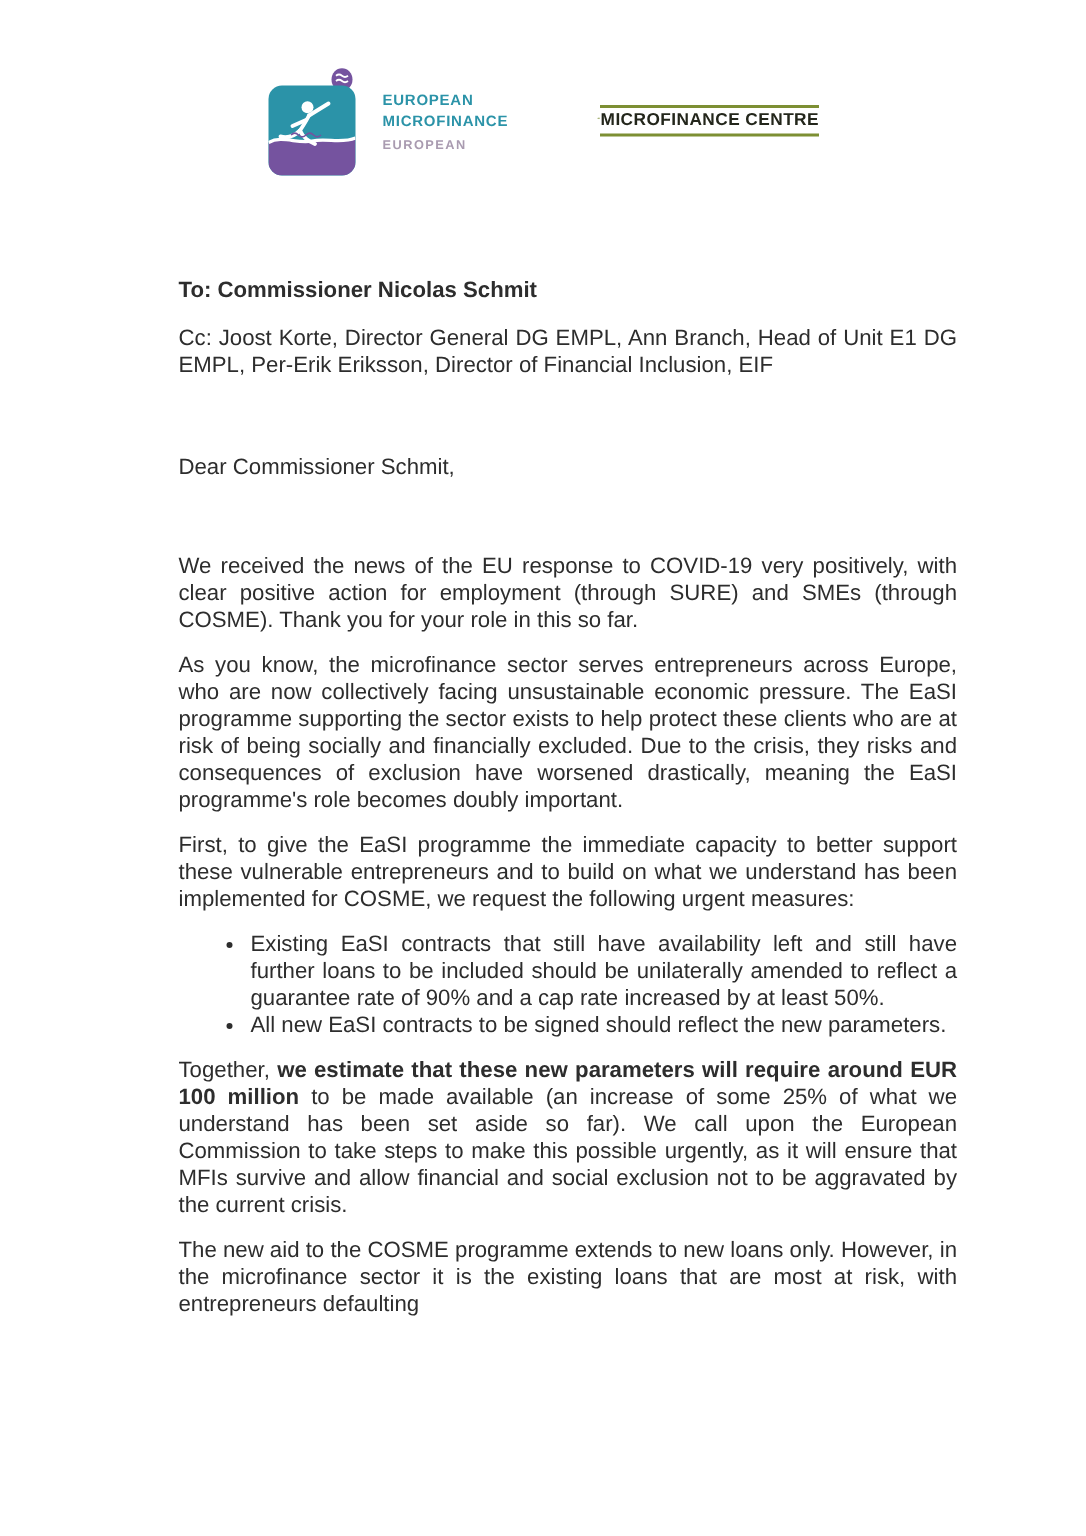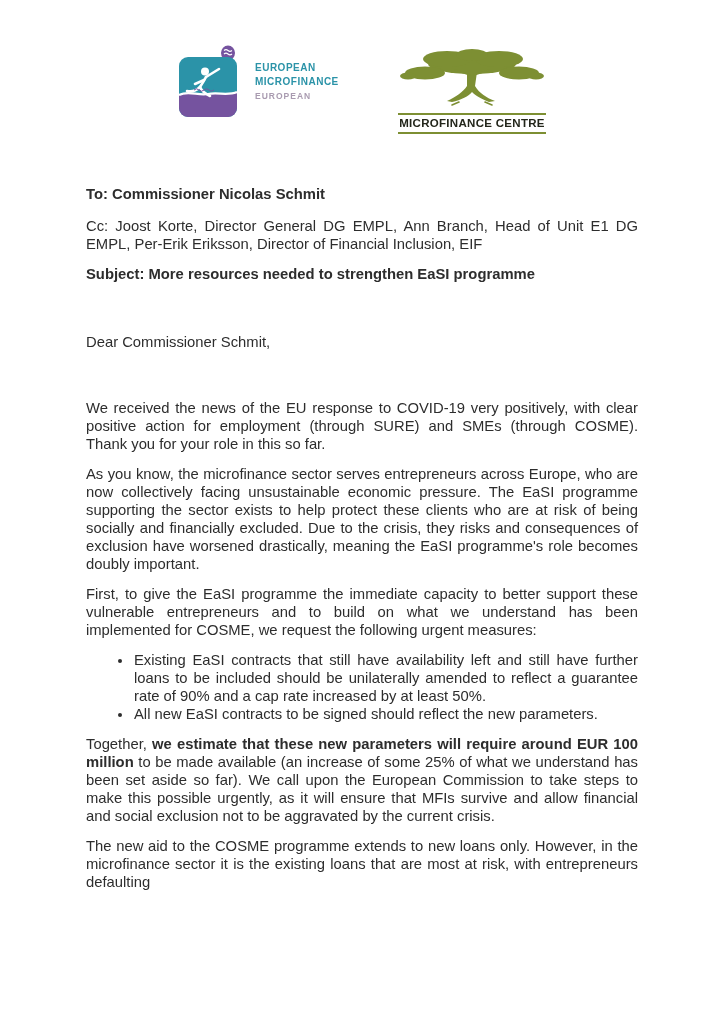--- a/index.html
+++ b/index.html
@@ -21,41 +21,42 @@
     padding-top: 44px;
     height: 136px;
     box-sizing: content-box;
   }
   
   .emn-logo { display: flex; width: 168px; margin-top: 0; }
   .emn-text { margin-left: 9px; margin-top: 17px; line-height: 14px; white-space: nowrap; }
   .emn-line { font-size: 10px; font-weight: bold; letter-spacing: 0.5px; color: #2b93a8; }
   .emn-network { font-size: 8.5px; font-weight: bold; letter-spacing: 1px; color: #a99bb0; }
   
-  .mfc-logo { width: 148px; display: flex; flex-direction: column; align-items: center; margin-top: 4px; justify-content: center; }
+  .mfc-logo { width: 148px; display: flex; flex-direction: row; align-items: center; margin-top: 4px; justify-content: center; }
   .mfc-name {
     margin-top: 3px;
     width: 100%;
     border-top: 2px solid #7d8f33;
     border-bottom: 2px solid #7d8f33;
     padding: 2px 0 3px 0;
     text-align: center;
     font-size: 11.5px;
     font-weight: bold;
     letter-spacing: 0.3px;
     color: #23261b;
     white-space: nowrap;
     box-sizing: border-box;
   }
   
   .letter {
     padding: 0 86px;
     font-size: 14.8px;
     line-height: 18px;
     text-align: justify;
+    margin-left: 33px;
   }
   .letter p { margin: 12px 0 0 0; }
   .to { font-weight: bold; margin-top: 5px !important; }
   .cc { margin-top: 14px !important; }
   .subject { font-weight: bold; margin-top: 12px !important; }
   .salutation { margin-top: 50px !important; }
   .first-para { margin-top: 48px !important; }
   .bold-para { font-weight: bold; }
   ul.measures { margin: 12px 0 0 0; padding-left: 47px; }
   ul.measures li { margin: 0; padding-left: 1px; }
@@ -125,21 +126,20 @@
         </g>
       </svg>
       <div class="mfc-name">MICROFINANCE CENTRE</div>
     </div>
 
   </div>
 
   <div class="letter">
     <p class="to">To: Commissioner Nicolas Schmit</p>
     <p class="cc">Cc: Joost Korte, Director General DG EMPL, Ann Branch, Head of Unit E1 DG EMPL, Per-Erik Eriksson, Director of Financial Inclusion, EIF</p>
-    <p class="subject">Subject: More resources needed to strengthen EaSI programme</p>
     <p class="salutation">Dear Commissioner Schmit,</p>
     <p class="first-para">We received the news of the EU response to COVID-19 very positively, with clear positive action for employment (through SURE) and SMEs (through COSME). Thank you for your role in this so far.</p>
     <p>As you know, the microfinance sector serves entrepreneurs across Europe, who are now collectively facing unsustainable economic pressure. The EaSI programme supporting the sector exists to help protect these clients who are at risk of being socially and financially excluded. Due to the crisis, they risks and consequences of exclusion have worsened drastically, meaning the EaSI programme's role becomes doubly important.</p>
     <p>First, to give the EaSI programme the immediate capacity to better support these vulnerable entrepreneurs and to build on what we understand has been implemented for COSME, we request the following urgent measures:</p>
     <ul class="measures">
       <li>Existing EaSI contracts that still have availability left and still have further loans to be included should be unilaterally amended to reflect a guarantee rate of 90% and a cap rate increased by at least 50%.</li>
       <li>All new EaSI contracts to be signed should reflect the new parameters.</li>
     </ul>
     <p>
       <span>Together, </span><strong>we estimate that these new parameters will require around EUR 100 million</strong><span> to be made available (an increase of some 25% of what we understand has been set aside so far). We call upon the European Commission to take steps to make this possible urgently, as it will ensure that MFIs survive and allow financial and social exclusion not to be aggravated by the current crisis.</span>

